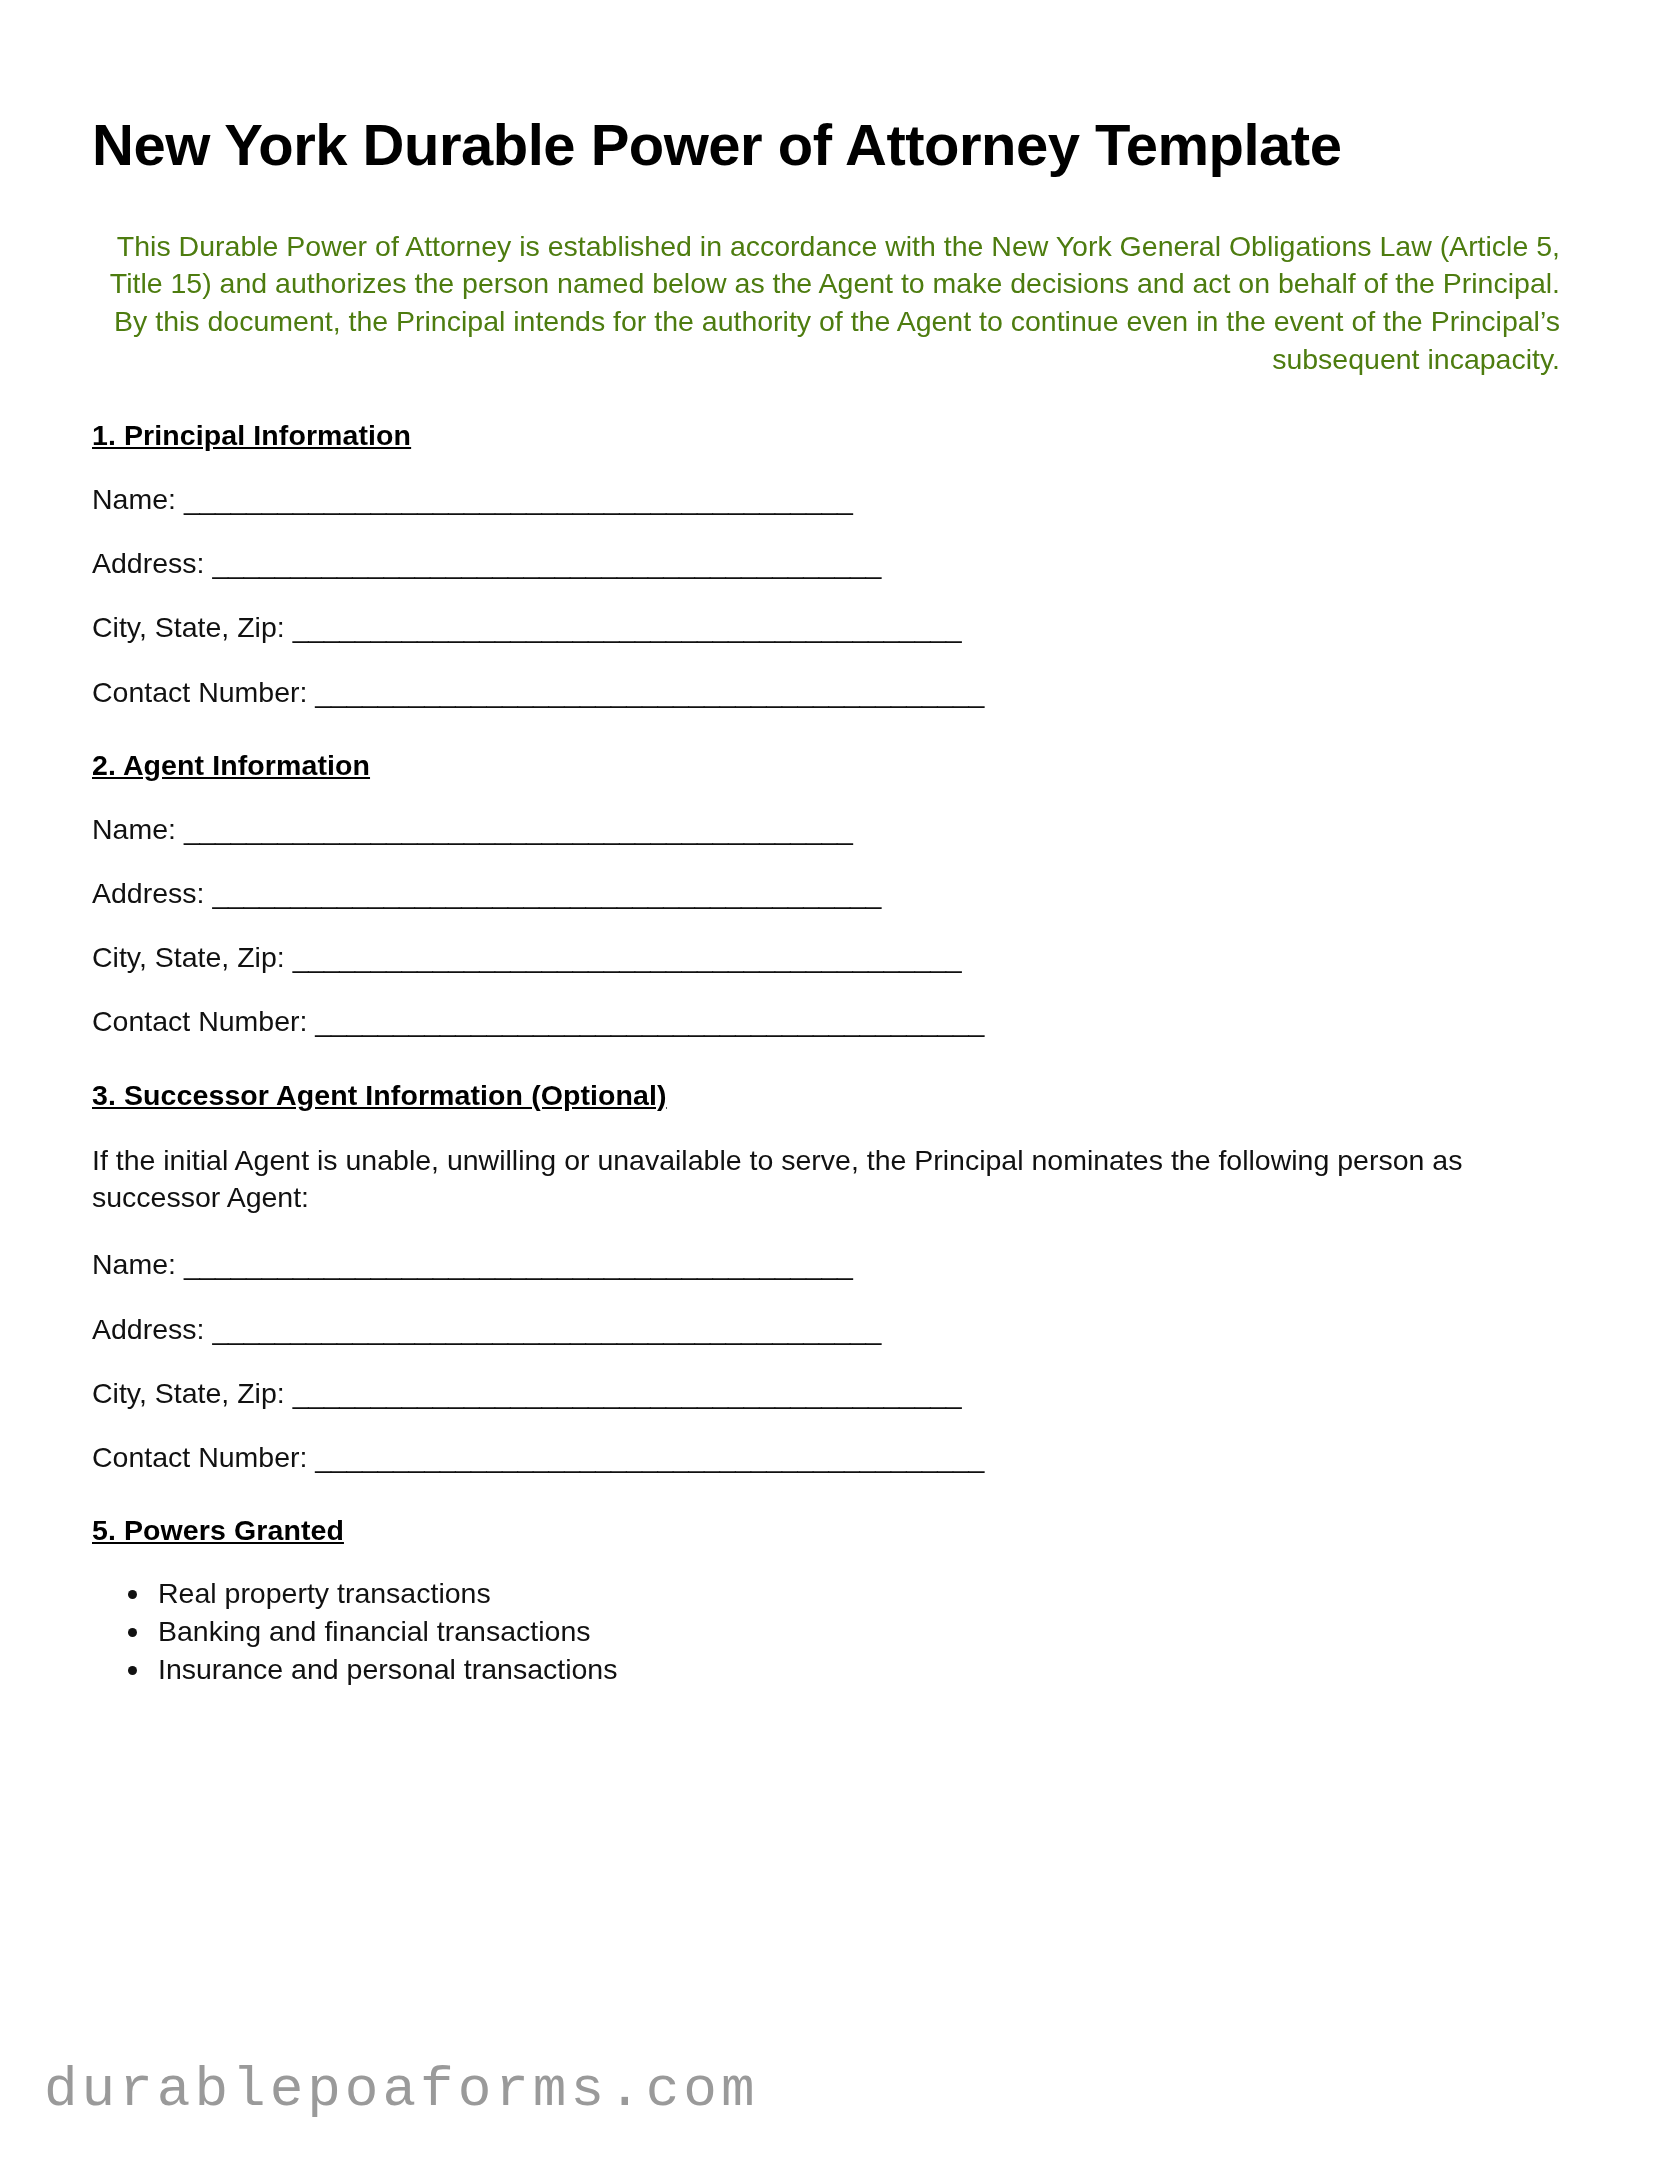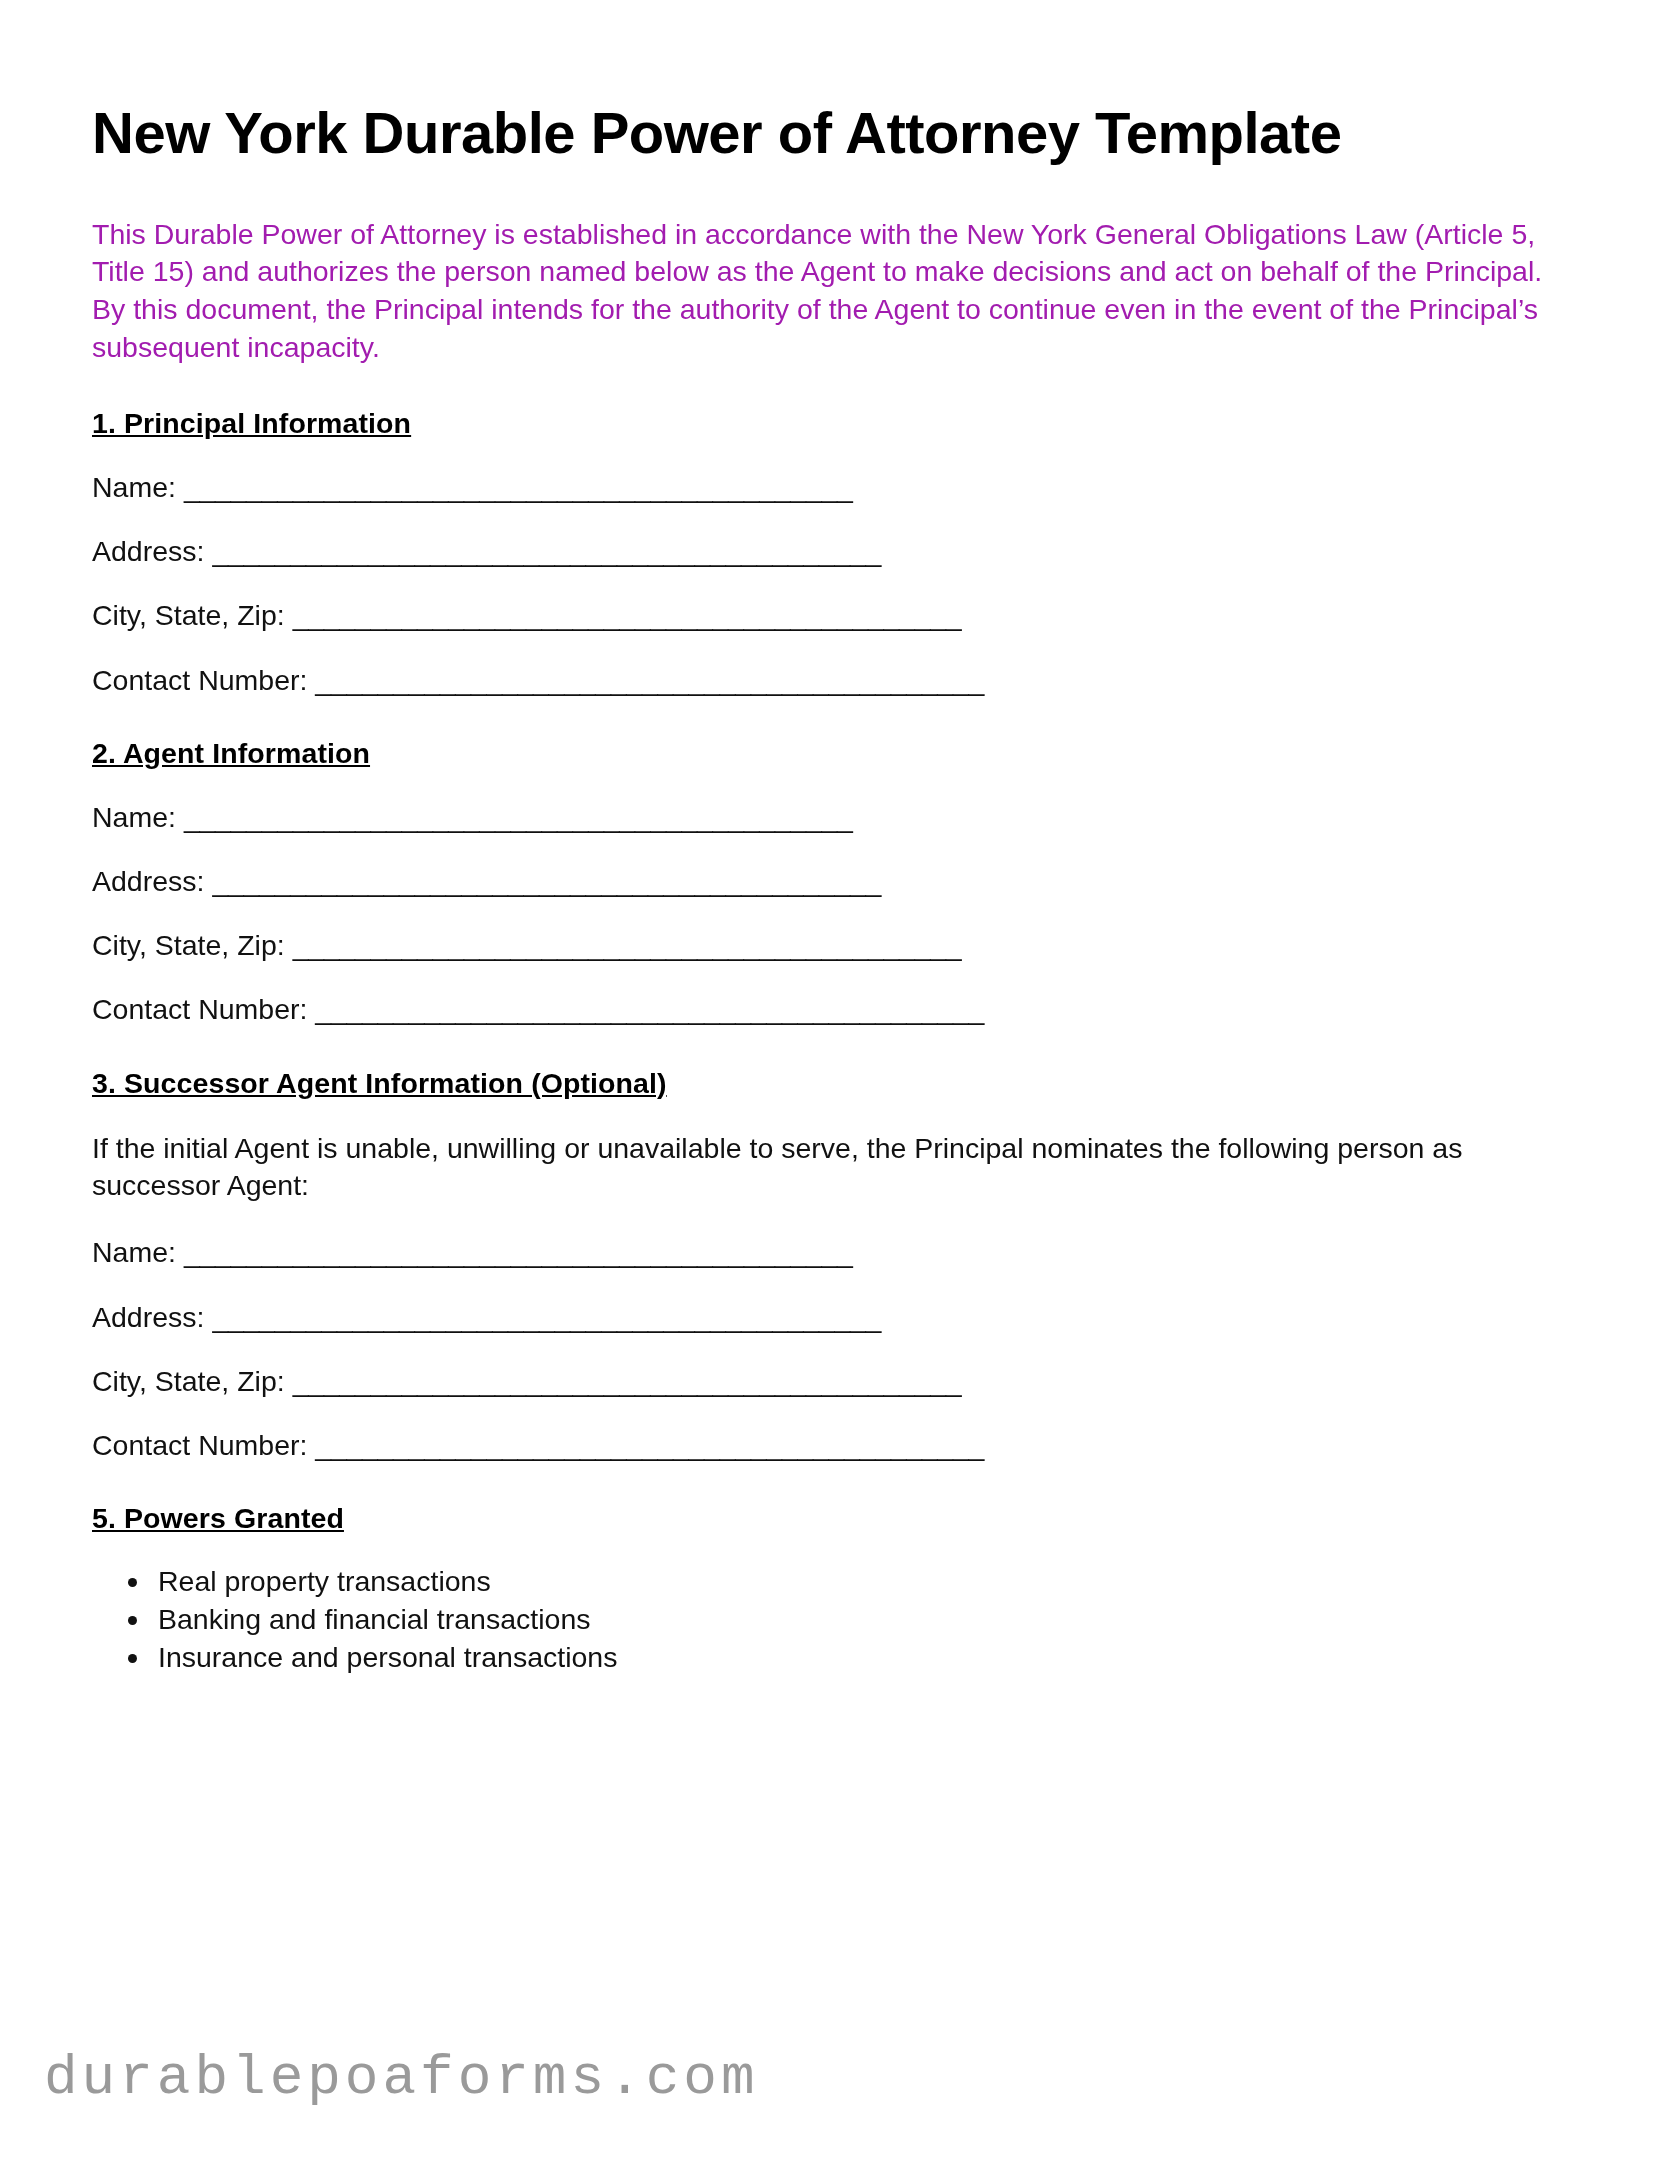--- a/index.html
+++ b/index.html
@@ -13,21 +13,21 @@
     position: relative;
     overflow: hidden;
     font-family: "Liberation Sans", "DejaVu Sans", sans-serif;
     color: #000000;
     -webkit-font-smoothing: antialiased;
   }
 
   .page {
     position: absolute;
     left: 0;
-    top: 4px;
+    top: 16px;
     width: 1677px;
     height: 1804px;
     background: #ffffff;
     box-sizing: border-box;
     padding: 0;
   }
 
   .content {
     position: absolute;
     left: 92px;
@@ -44,22 +44,23 @@
     padding: 0;
     color: #000;
     max-width: 1420px;
   }
 
   .intro {
     font-size: 28.5px;
     line-height: 1.33;
     margin: 50px 0 0 0;
     padding: 0;
-    color: #a21caf;
+    color: #4d7c0f;
     max-width: 1468px;
+    text-align: right;
   }
 
   .section-heading {
     font-size: 28.5px;
     font-weight: bold;
     margin: 40px 0 0 0;
     padding: 0;
     color: #000;
     letter-spacing: 0.1px;
     text-decoration: underline;

